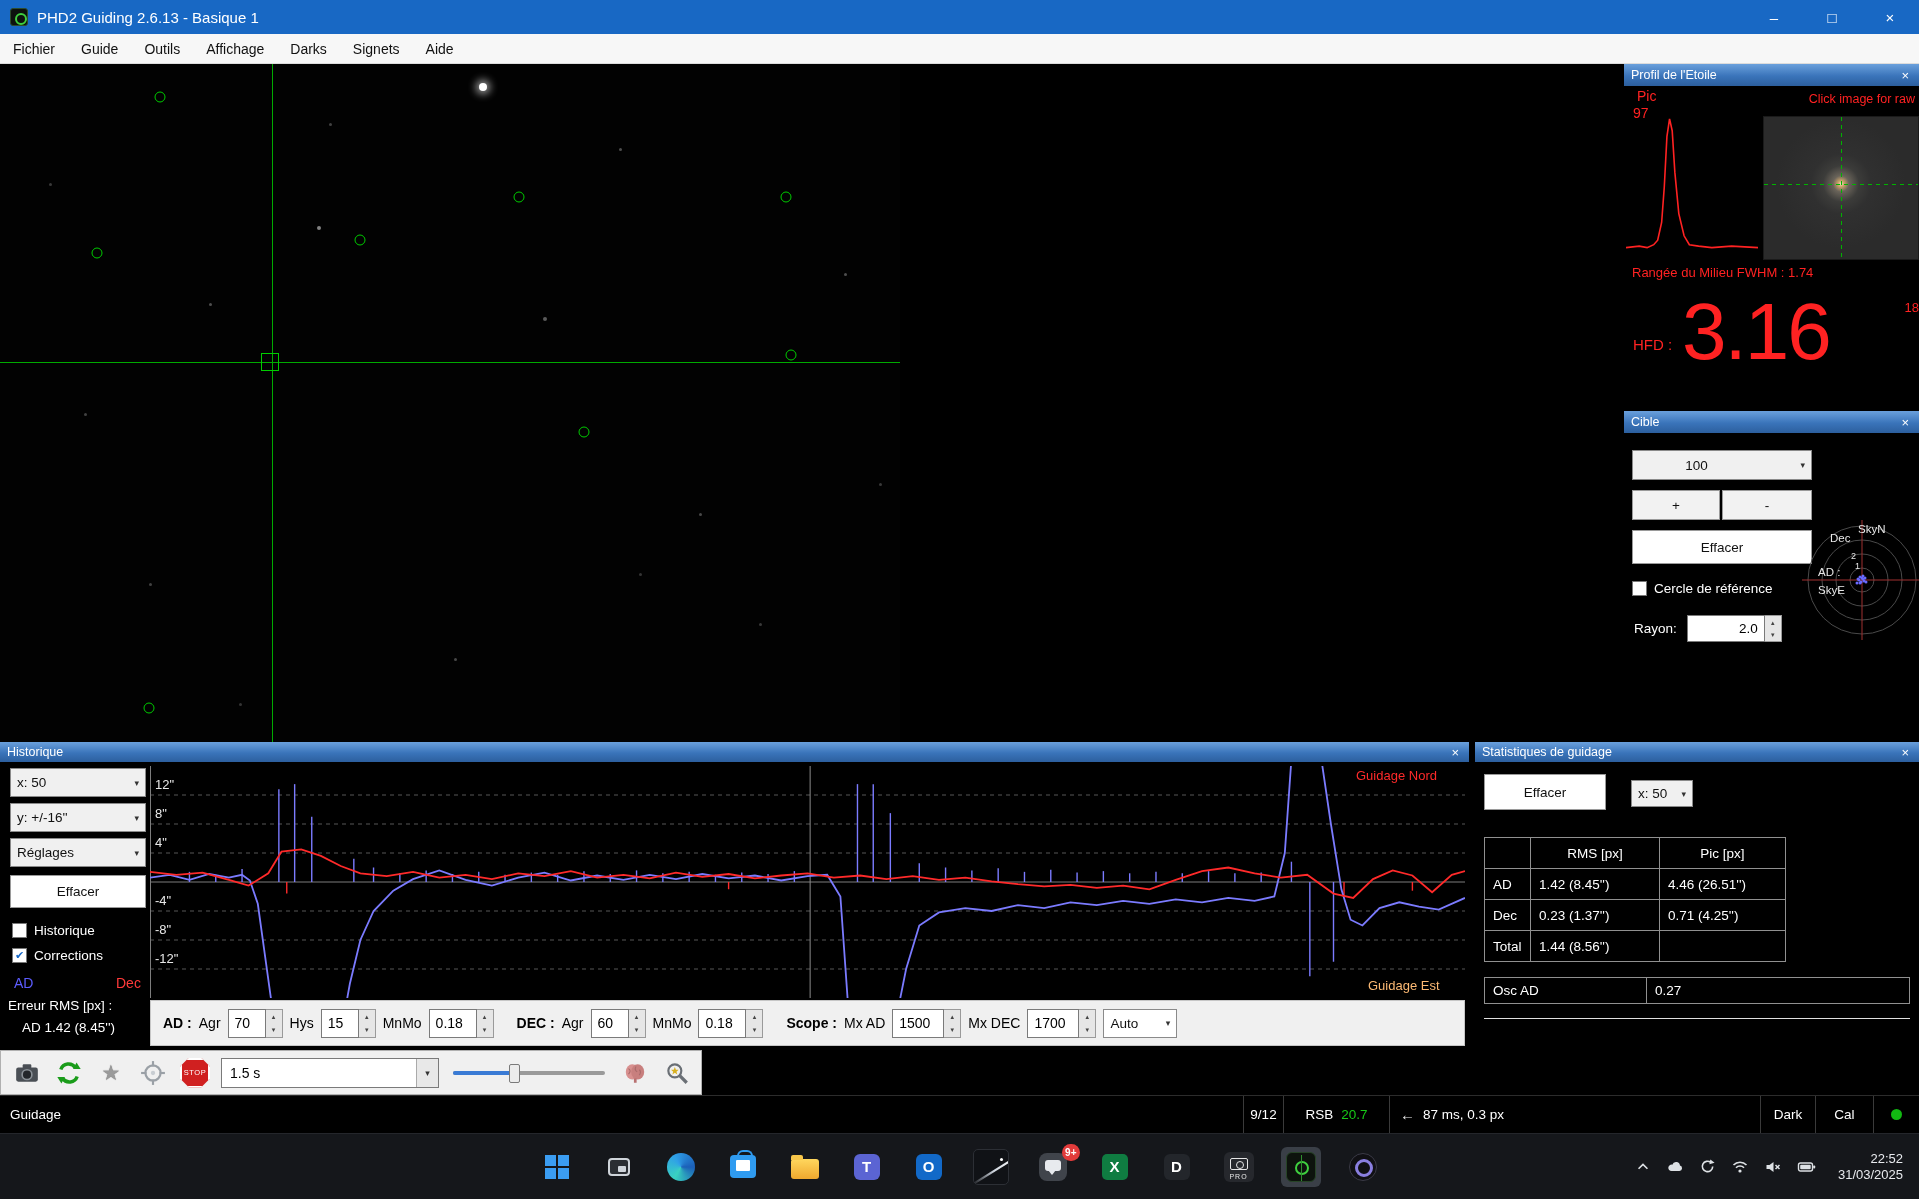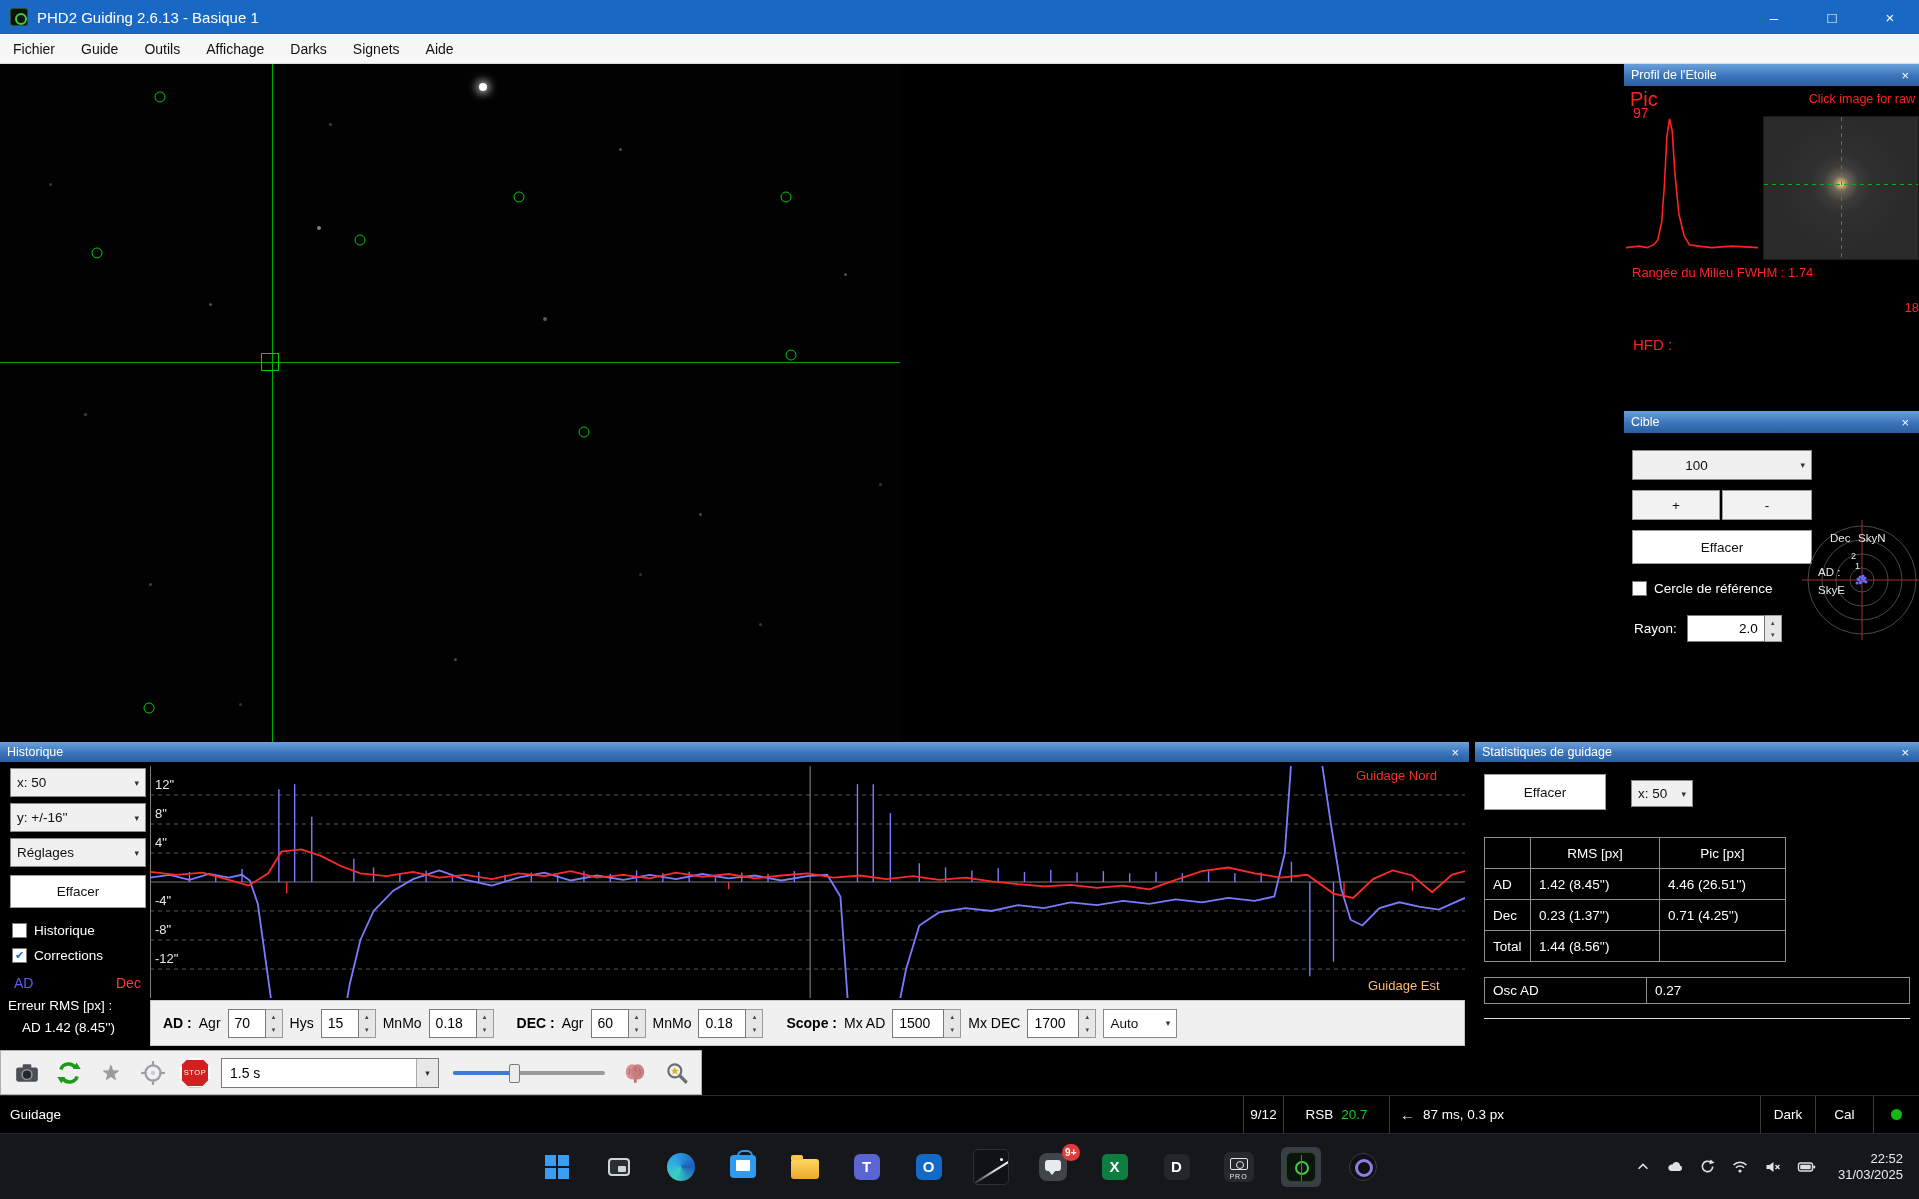--- a/index.html
+++ b/index.html
@@ -27,21 +27,21 @@
 .lock-box{position:absolute;width:18px;height:18px;border:1px solid #00cc00}
 
 
 .side-panel{position:absolute;background:#000;z-index:20}
 .panel-caption{height:22px;background:linear-gradient(180deg,#6aa0dc 0%,#3a74ba 55%,#2c5f9e 100%);color:#fff;font-size:12.5px;display:flex;align-items:center;padding:0 7px}
 .panel-caption .close-x{margin-left:auto;font-size:13px;padding:0 3px}
 
 .profile-panel{left:1624px;top:64px;width:295px;height:347px}
 .profile-content{position:relative;width:100%;height:325px}
 .profile-content span{position:absolute;color:#ff2222}
-.pic-label{left:6px;top:2px;font-size:20px}
+.pic-label{left:13px;top:2px;font-size:14px}
 .pic-value{left:9px;top:19px;font-size:14px}
 .profile-hint{right:4px;top:6px;font-size:12.5px}
 #profile-svg{position:absolute;left:2px;top:24px;width:132px;height:148px}
 .star-thumb{position:absolute;left:139px;top:30px;width:156px;height:144px;border:1px solid #1a1a1a;
 background:radial-gradient(circle at 50% 47%,#f0e2c0 0,#caa36a 3px,#6a645a 8px,#3c3c3a 18px,#303030 30px,#2b2b2b 60%)}
 .th-v{position:absolute;left:50%;top:0;bottom:0;width:1px;background:repeating-linear-gradient(180deg,#00b400 0 4px,transparent 4px 8px)}
 .th-h{position:absolute;top:47%;left:0;right:0;height:1px;background:repeating-linear-gradient(90deg,#00b400 0 4px,transparent 4px 8px)}
 .fwhm{left:8px;top:179px;font-size:13px;white-space:nowrap}
 .hfd-label{left:9px;top:250px;font-size:15px}
 .hfd-value{left:58px;top:200px;font-size:80px;font-weight:500;letter-spacing:-2px;color:#ff1f1f}
@@ -61,21 +61,21 @@
 .chk-row{display:flex;align-items:center;gap:7px;color:#fff;font-size:13.5px}
 .ref-row{position:absolute;left:8px;top:148px}
 .chk{width:15px;height:15px;background:#fff;border:1px solid #777;display:flex;align-items:center;justify-content:center;flex:0 0 15px}
 .chk-mark{font-size:11px;color:#1567c8;line-height:1}
 .rayon-row{position:absolute;left:10px;top:182px;display:flex;align-items:center;gap:10px;color:#fff;font-size:13.5px}
 .rayon-field{width:78px;height:27px;background:#fff;border:1px solid #7a7a7a;color:#000;display:flex;align-items:center;justify-content:flex-end;padding-right:6px;font-size:13.5px}
 .spin-btns{display:flex;flex-direction:column;width:17px;height:27px;border:1px solid #9a9a9a;border-left:none}
 .spin-btns span{flex:1;background:#e6e6e6;font-size:7px;display:flex;align-items:center;justify-content:center;color:#444;line-height:1}
 #bullseye-svg{position:absolute;left:178px;top:87px;width:120px;height:120px}
 .c-lab{position:absolute;color:#e8e8e8;font-size:11.5px;z-index:2}
-.c-dec{left:206px;top:99px}.c-skyn{left:234px;top:99px}.c-ad{left:194px;top:133px}.c-skye{left:194px;top:151px}
+.c-dec{left:206px;top:99px}.c-skyn{left:234px;top:90px}.c-ad{left:194px;top:133px}.c-skye{left:194px;top:151px}
 .c-t2{left:227px;top:118px;font-size:9px}.c-t1{left:231px;top:128px;font-size:9px}
 
 
 .history-panel{position:absolute;left:0;top:742px;width:1469px;height:308px;background:#000;z-index:20}
 .history-panel .panel-caption{height:20px}
 .h-combo{position:absolute;left:10px;width:136px;height:29px}
 .h-combo-x{top:26px}.h-combo-y{top:61px}.h-combo-reglages{top:96px}
 .h-clear{position:absolute;left:10px;top:133px;width:136px;height:33px}
 .h-tend{position:absolute;left:12px;top:181px}
 .h-corr{position:absolute;left:12px;top:206px}
@@ -243,20 +243,21 @@
     <span class="profile-hint">Click image for raw</span>
     <svg id="profile-svg" viewBox="0 0 100 100" preserveAspectRatio="none">
         <polyline points="0,93 10,92 16,93 21,91 24,88 27,76 29,52 31,18 33,6 35,14 37,42 40,70 44,85 48,91 55,92 65,93 80,92 100,93" fill="none" stroke="#ff2222" stroke-width="1.6" vector-effect="non-scaling-stroke"></polyline>
       </svg>
     <div class="star-thumb">
       <div class="th-v"></div>
       <div class="th-h"></div>
     </div>
     <span class="fwhm">Rangée du Milieu FWHM : 1.74</span>
     <span class="hfd-label">HFD :</span>
+    <span class="hfd-value">3.16</span>
     <span class="hfd-edge">18</span>
   </div>
 </div>
 
 <div class="side-panel target-panel">
   <div class="panel-caption">
     <span>Cible</span>
     <span class="close-x">×</span>
   </div>
   <div class="target-content">

